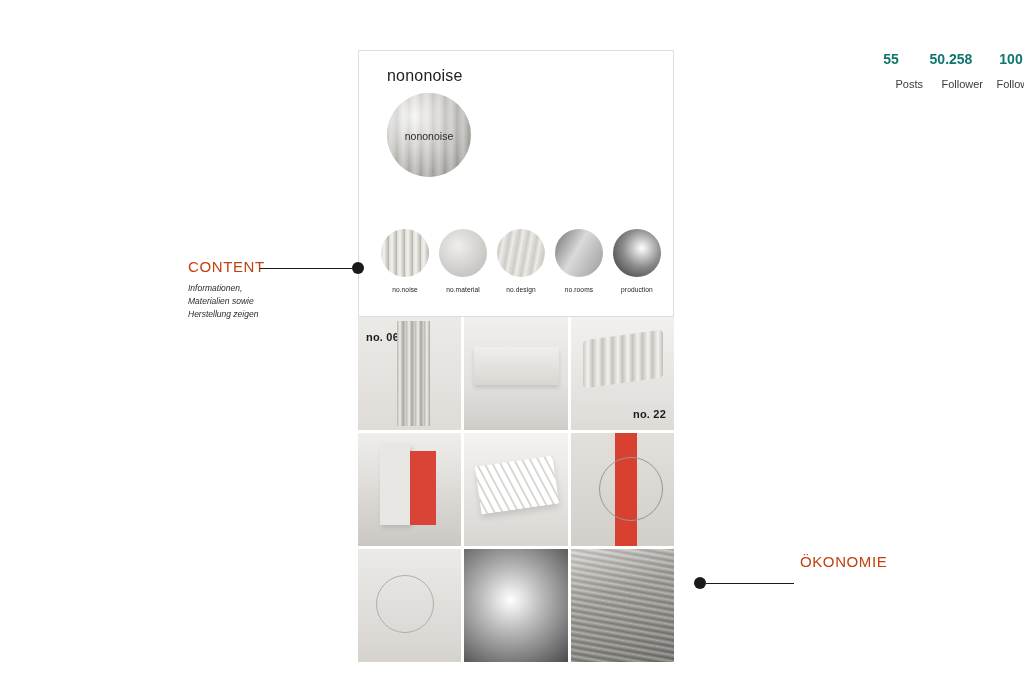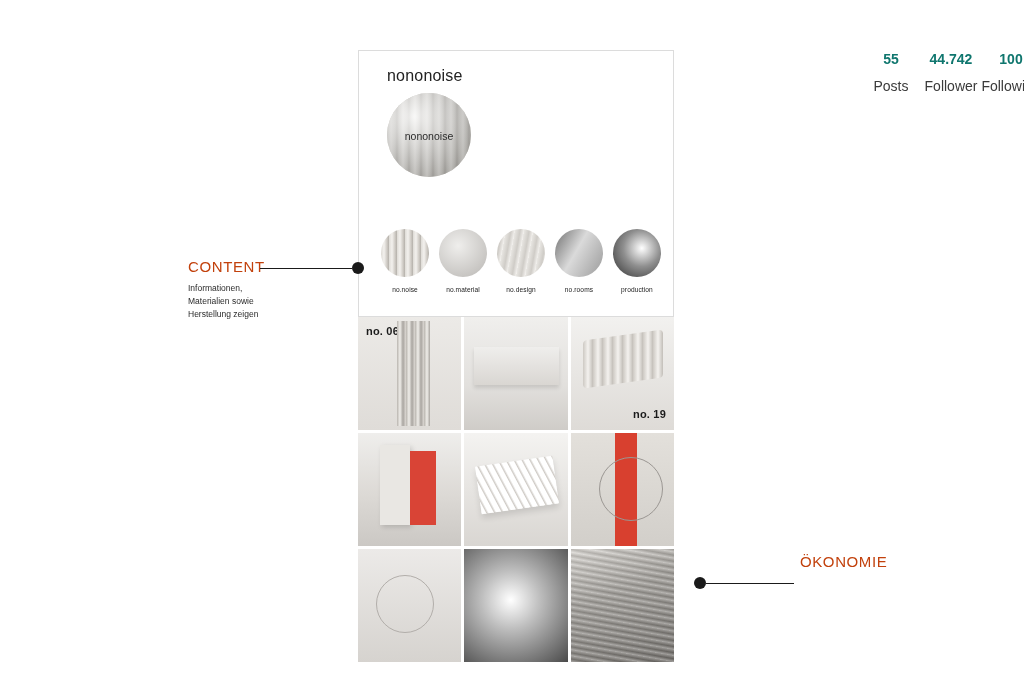--- a/index.html
+++ b/index.html
@@ -83,24 +83,25 @@
     text-align: center;
     width: 64px;
   }
   .stat .num {
     font-size: 14px;
     font-weight: bold;
     color: #0f766e;
     display: block;
   }
   .stat .cap {
-    font-size: 14px;
+    font-size: 11px;
     color: #3a3a3a;
     display: block;
     margin-top: 11px;
+    text-align: right;
   }
   #stat-posts   { left: 500px; }
   #stat-follower{ left: 560px; }
   #stat-following{ left: 620px; }
 
   #bio {
     position: absolute;
     left: 28px;
     top: 137px;
     width: 250px;
@@ -166,21 +167,21 @@
     overflow: hidden;
     background: #ddd;
   }
   .cell .tag {
     position: absolute;
     font-size: 11px;
     font-weight: bold;
     color: #1b1b1b;
     letter-spacing: .2px;
   }
-  .tag-06 { left: 8px;  top: 8px; }
+  .tag-06 { left: 8px;  top: 14px; }
   .tag-11 { left: 45px; top: 52px; }
   .tag-22 { right: 8px; bottom: 10px; }
 
   
   .c1 { background: linear-gradient(180deg,#eceae7,#dfdcd8); }
   .c1::after {
     content:""; position:absolute; left:38%; top:4px; width:32%; height:105px;
     background: repeating-linear-gradient(90deg,#b9b5af 0px,#f0eeea 3px,#a9a5a0 6px,#ddd9d4 9px);
   }
   .c2 { background: linear-gradient(180deg,#f0efed 0%,#e2e0dd 60%,#cfccc8 100%); }
@@ -238,20 +239,21 @@
     font-size: 15px;
     letter-spacing: .6px;
     color: #c2410c;
   }
   .annot-body {
     font-size: 8.5px;
     line-height: 1.55;
     color: #2b2b2b;
     margin-top: 7px;
     white-space: pre-line;
+    font-style: italic;
   }
   #annot-left {
     position: absolute;
     left: 188px;
     top: 258px;
     width: 150px;
   }
   #annot-right {
     position: absolute;
     left: 800px;
@@ -288,21 +290,21 @@
       <div class="flutes"></div>
       <div class="shade"></div>
       <div class="avatar-label">nononoise</div>
     </div>
 
     <div class="stat" id="stat-posts">
       <span class="num">55</span>
       <span class="cap">Posts</span>
     </div>
     <div class="stat" id="stat-follower">
-      <span class="num">44.742</span>
+      <span class="num">50.258</span>
       <span class="cap">Follower</span>
     </div>
     <div class="stat" id="stat-following">
       <span class="num">100</span>
       <span class="cap">Following</span>
     </div>
 
 
     <div id="highlights">
       <div class="highlight">
@@ -329,21 +331,21 @@
   </div>
 
   <div id="grid">
     <div class="cell c1">
       <span class="tag tag-06">no. 06</span>
     </div>
     <div class="cell c2">
       <span class="tag tag-11">no. 11</span>
     </div>
     <div class="cell c3">
-      <span class="tag tag-22">no. 19</span>
+      <span class="tag tag-22">no. 22</span>
     </div>
     <div class="cell c4"></div>
     <div class="cell c5"></div>
     <div class="cell c6"></div>
     <div class="cell c7"></div>
     <div class="cell c8"></div>
     <div class="cell c9"></div>
   </div>
 </div>
 

